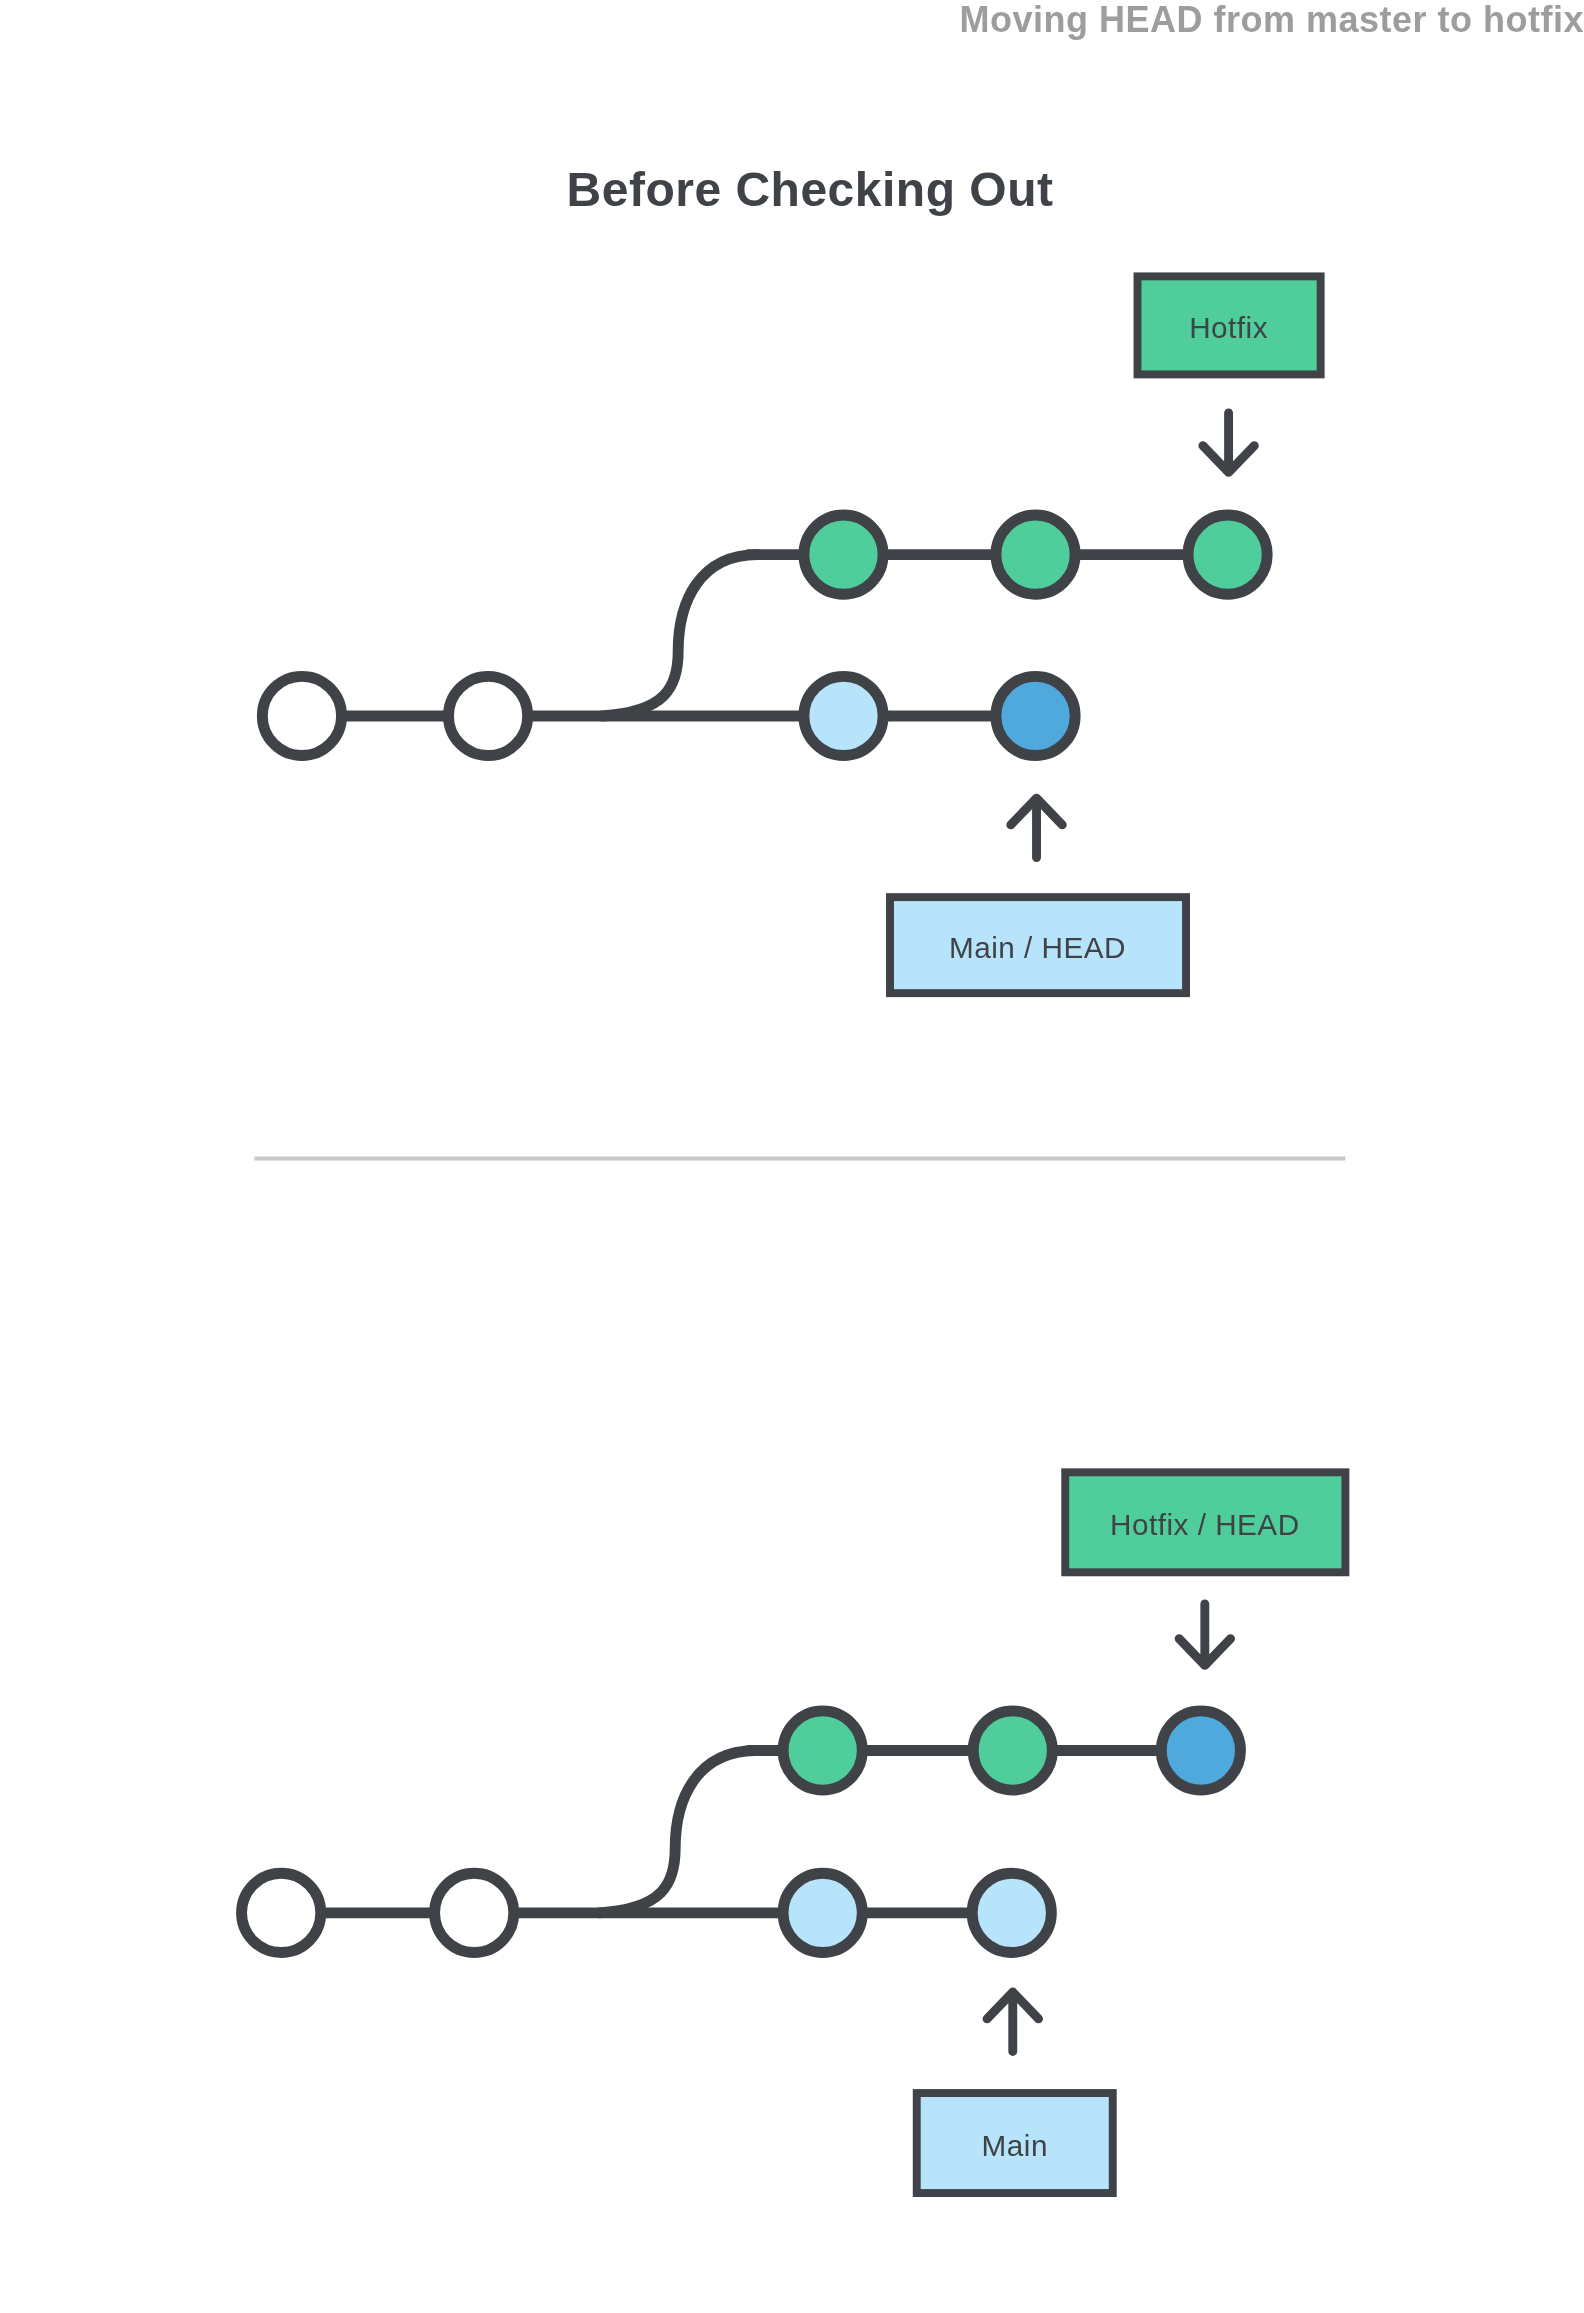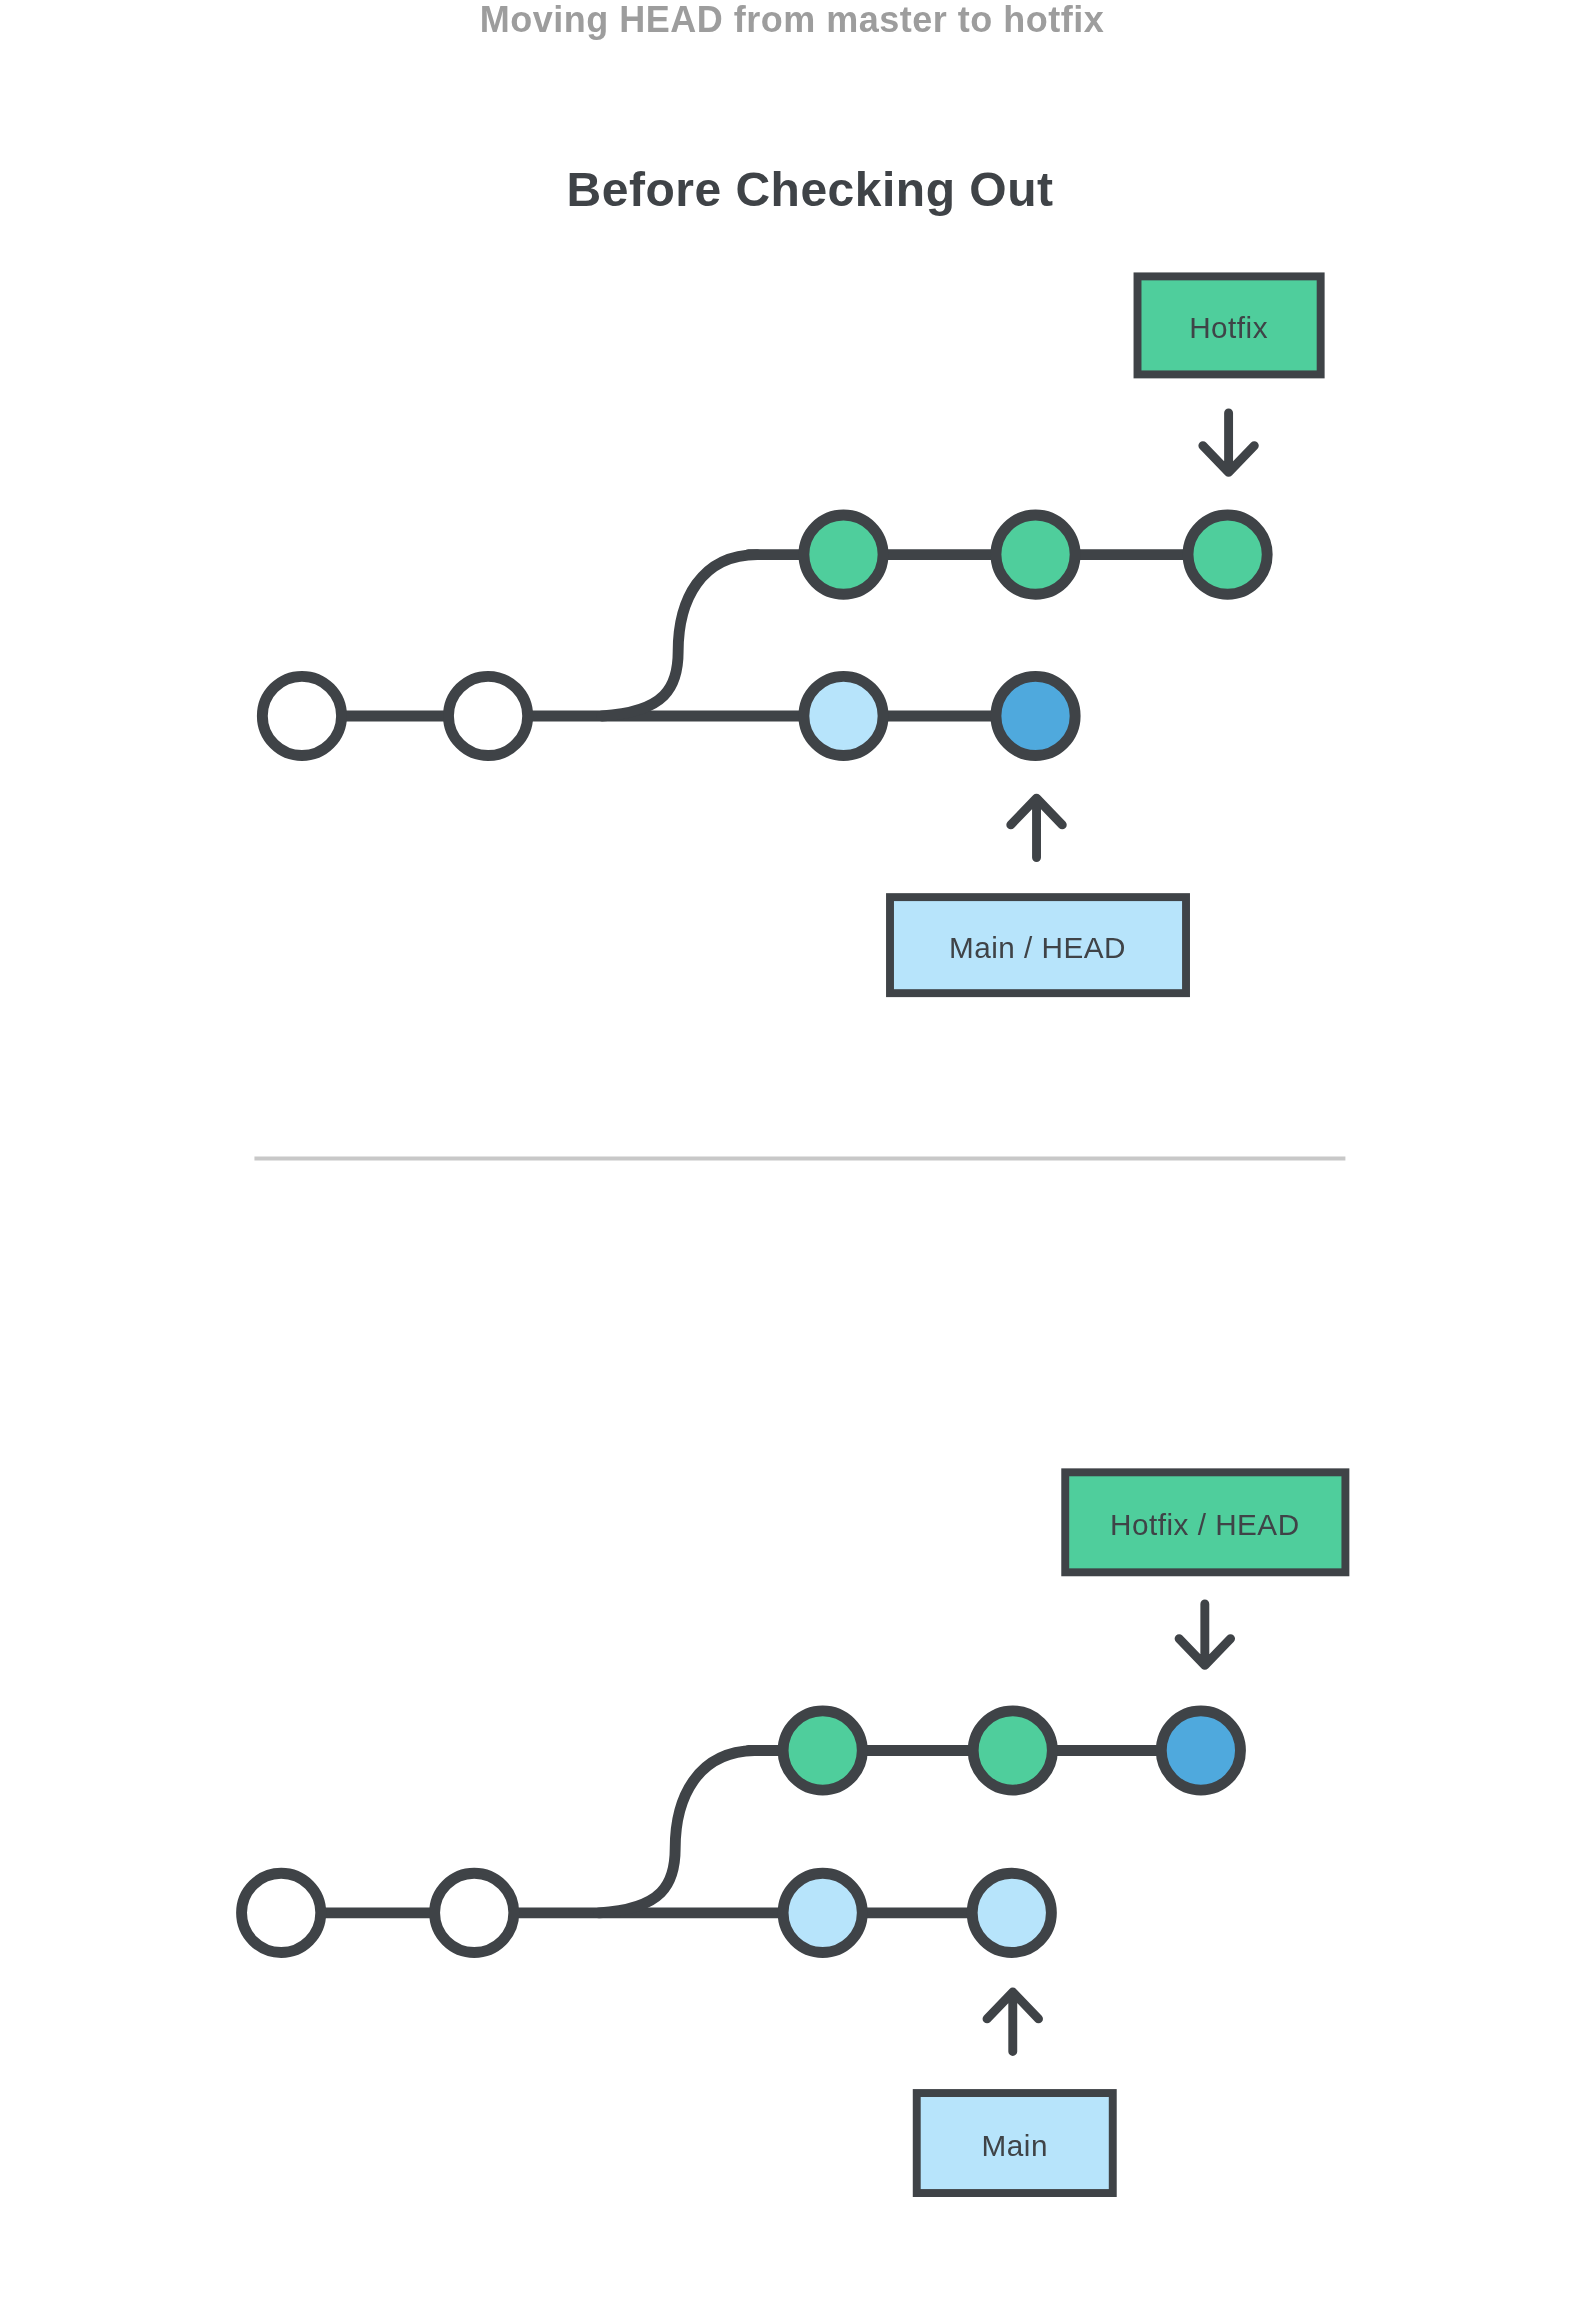--- a/index.html
+++ b/index.html
@@ -7,21 +7,21 @@
     position: relative;
     width: 1584px;
     height: 2314px;
     background: #ffffff;
     font-family: "Liberation Sans", sans-serif;
     overflow: hidden;
   }
   .page-title {
     position: absolute;
     top: 0; left: 0; width: 100%;
-    text-align: center;
+    text-align: right;
     font-size: 36px;
     font-weight: 700;
     line-height: 40px;
     color: #9d9d9d;
     letter-spacing: 0.5px;
   }
   .section-heading {
     position: absolute;
     left: 0; width: 100%;
     text-align: center;

